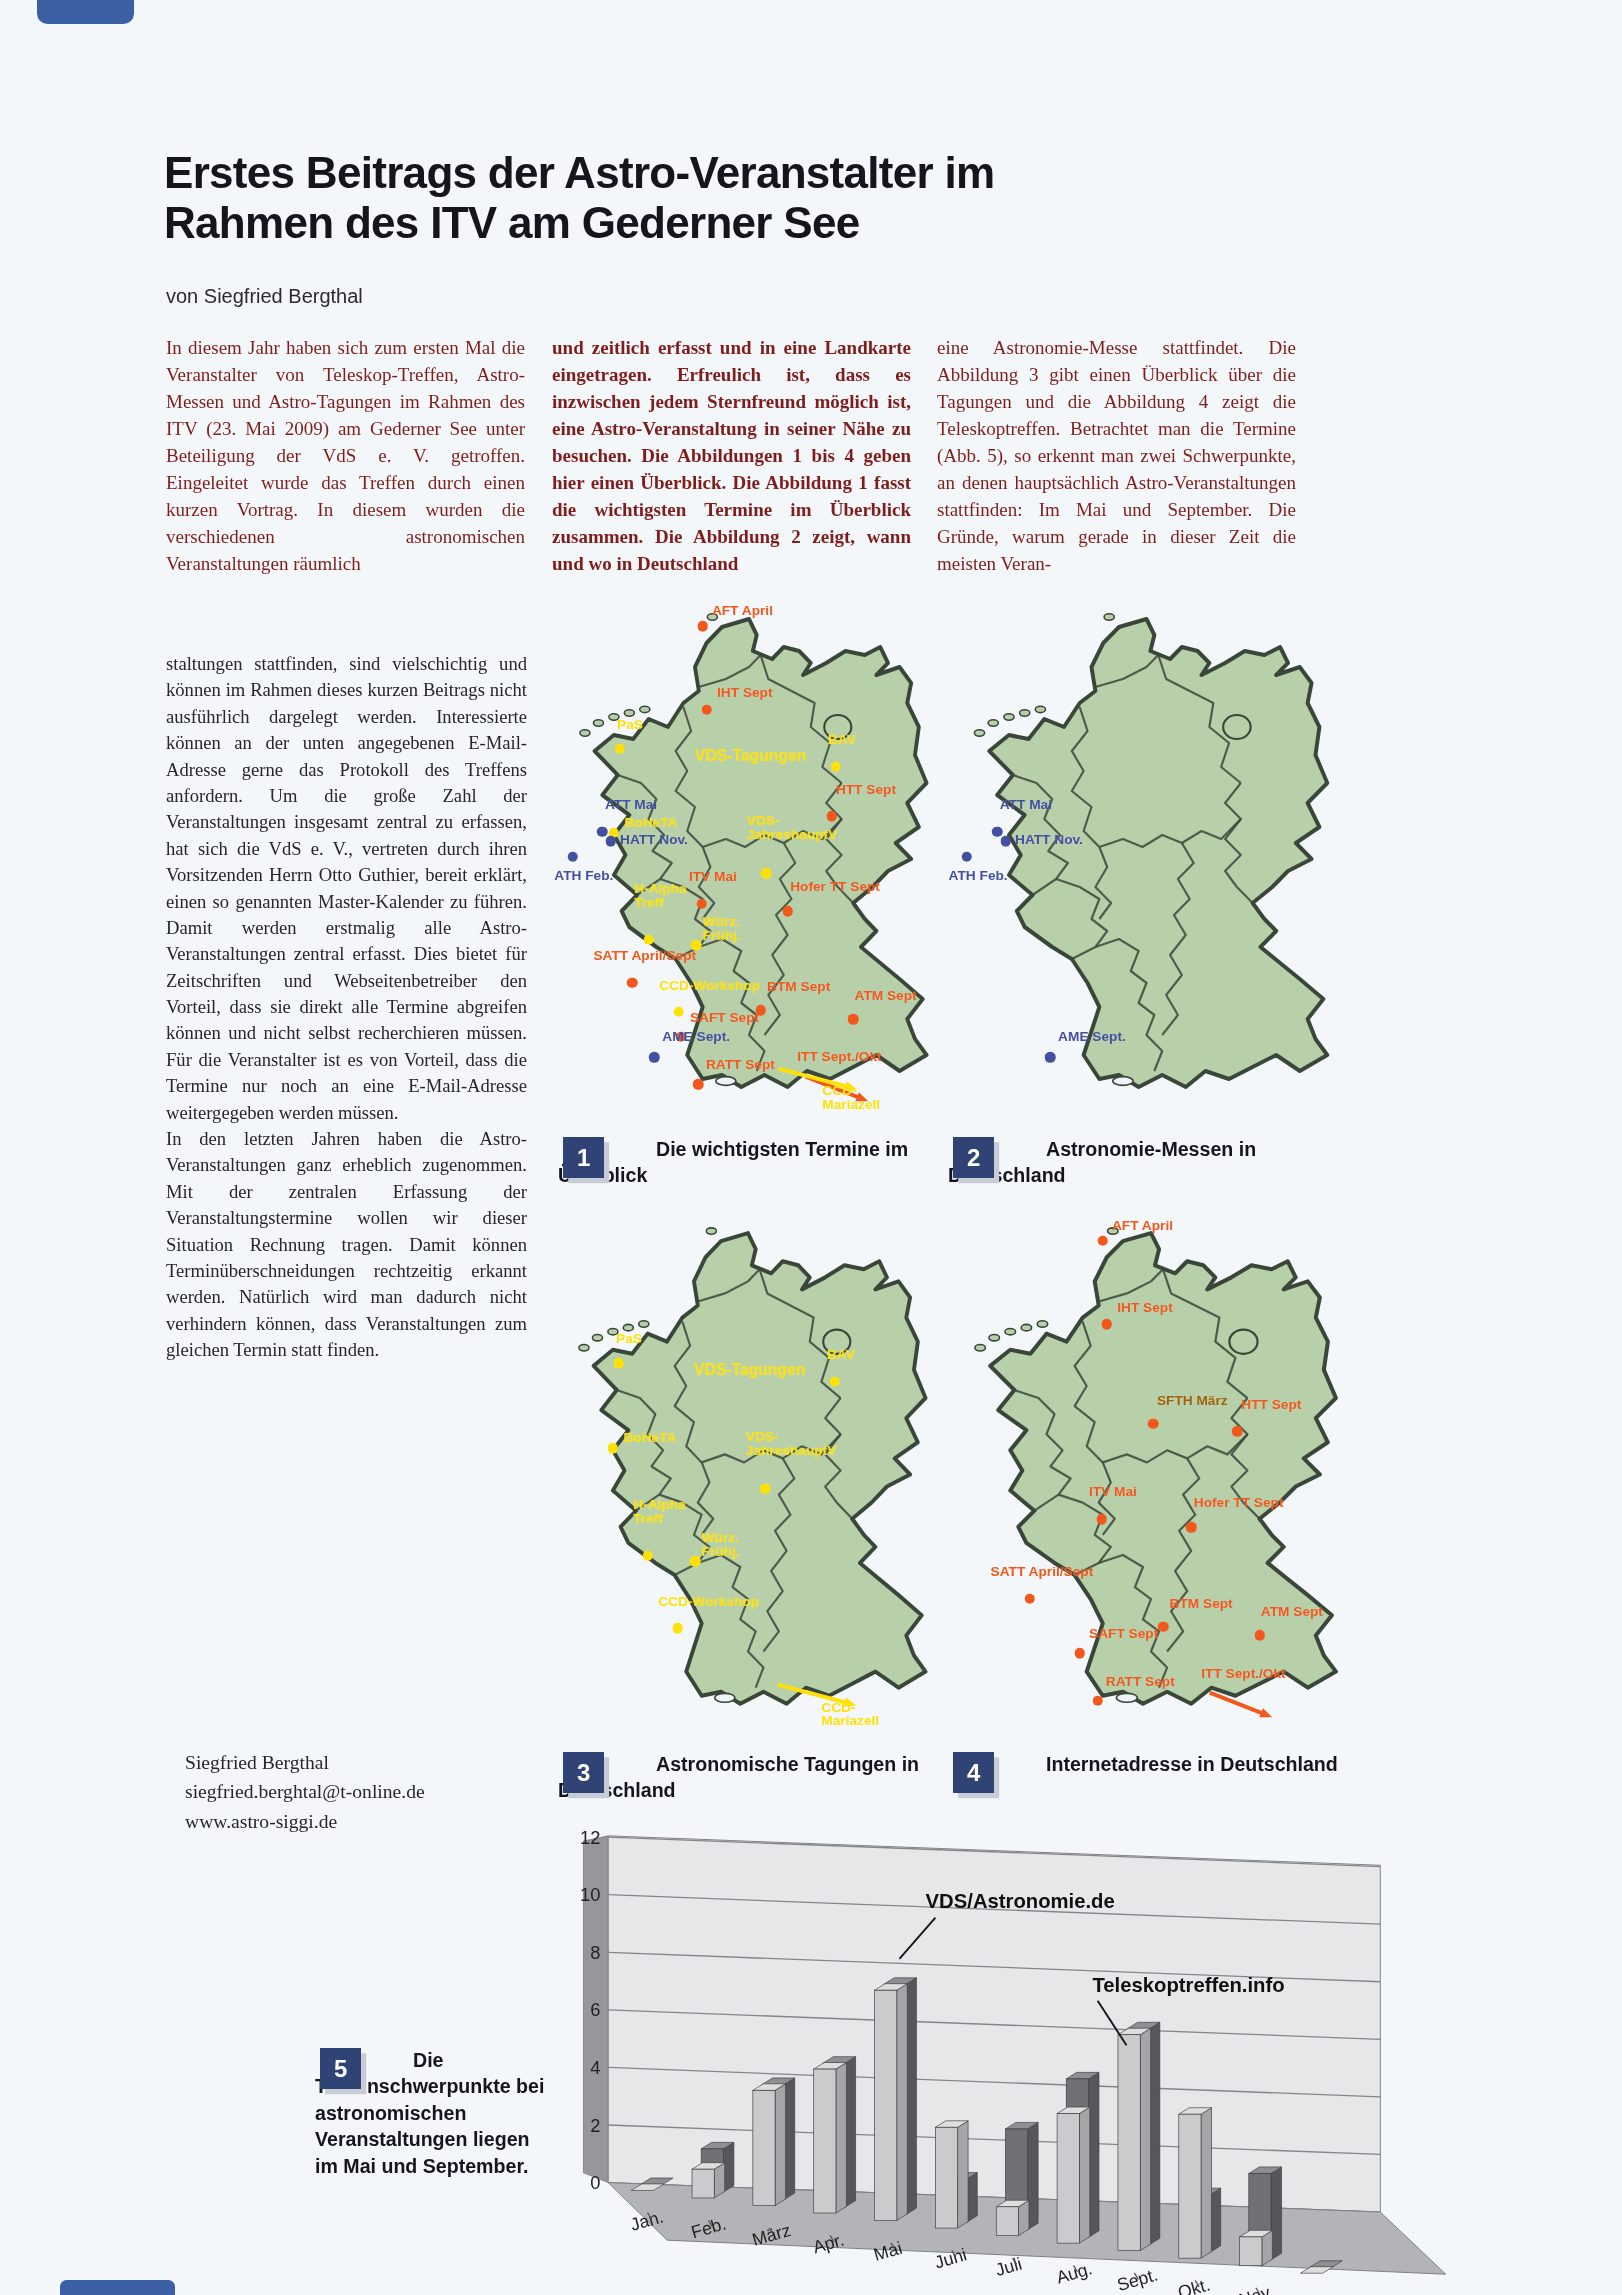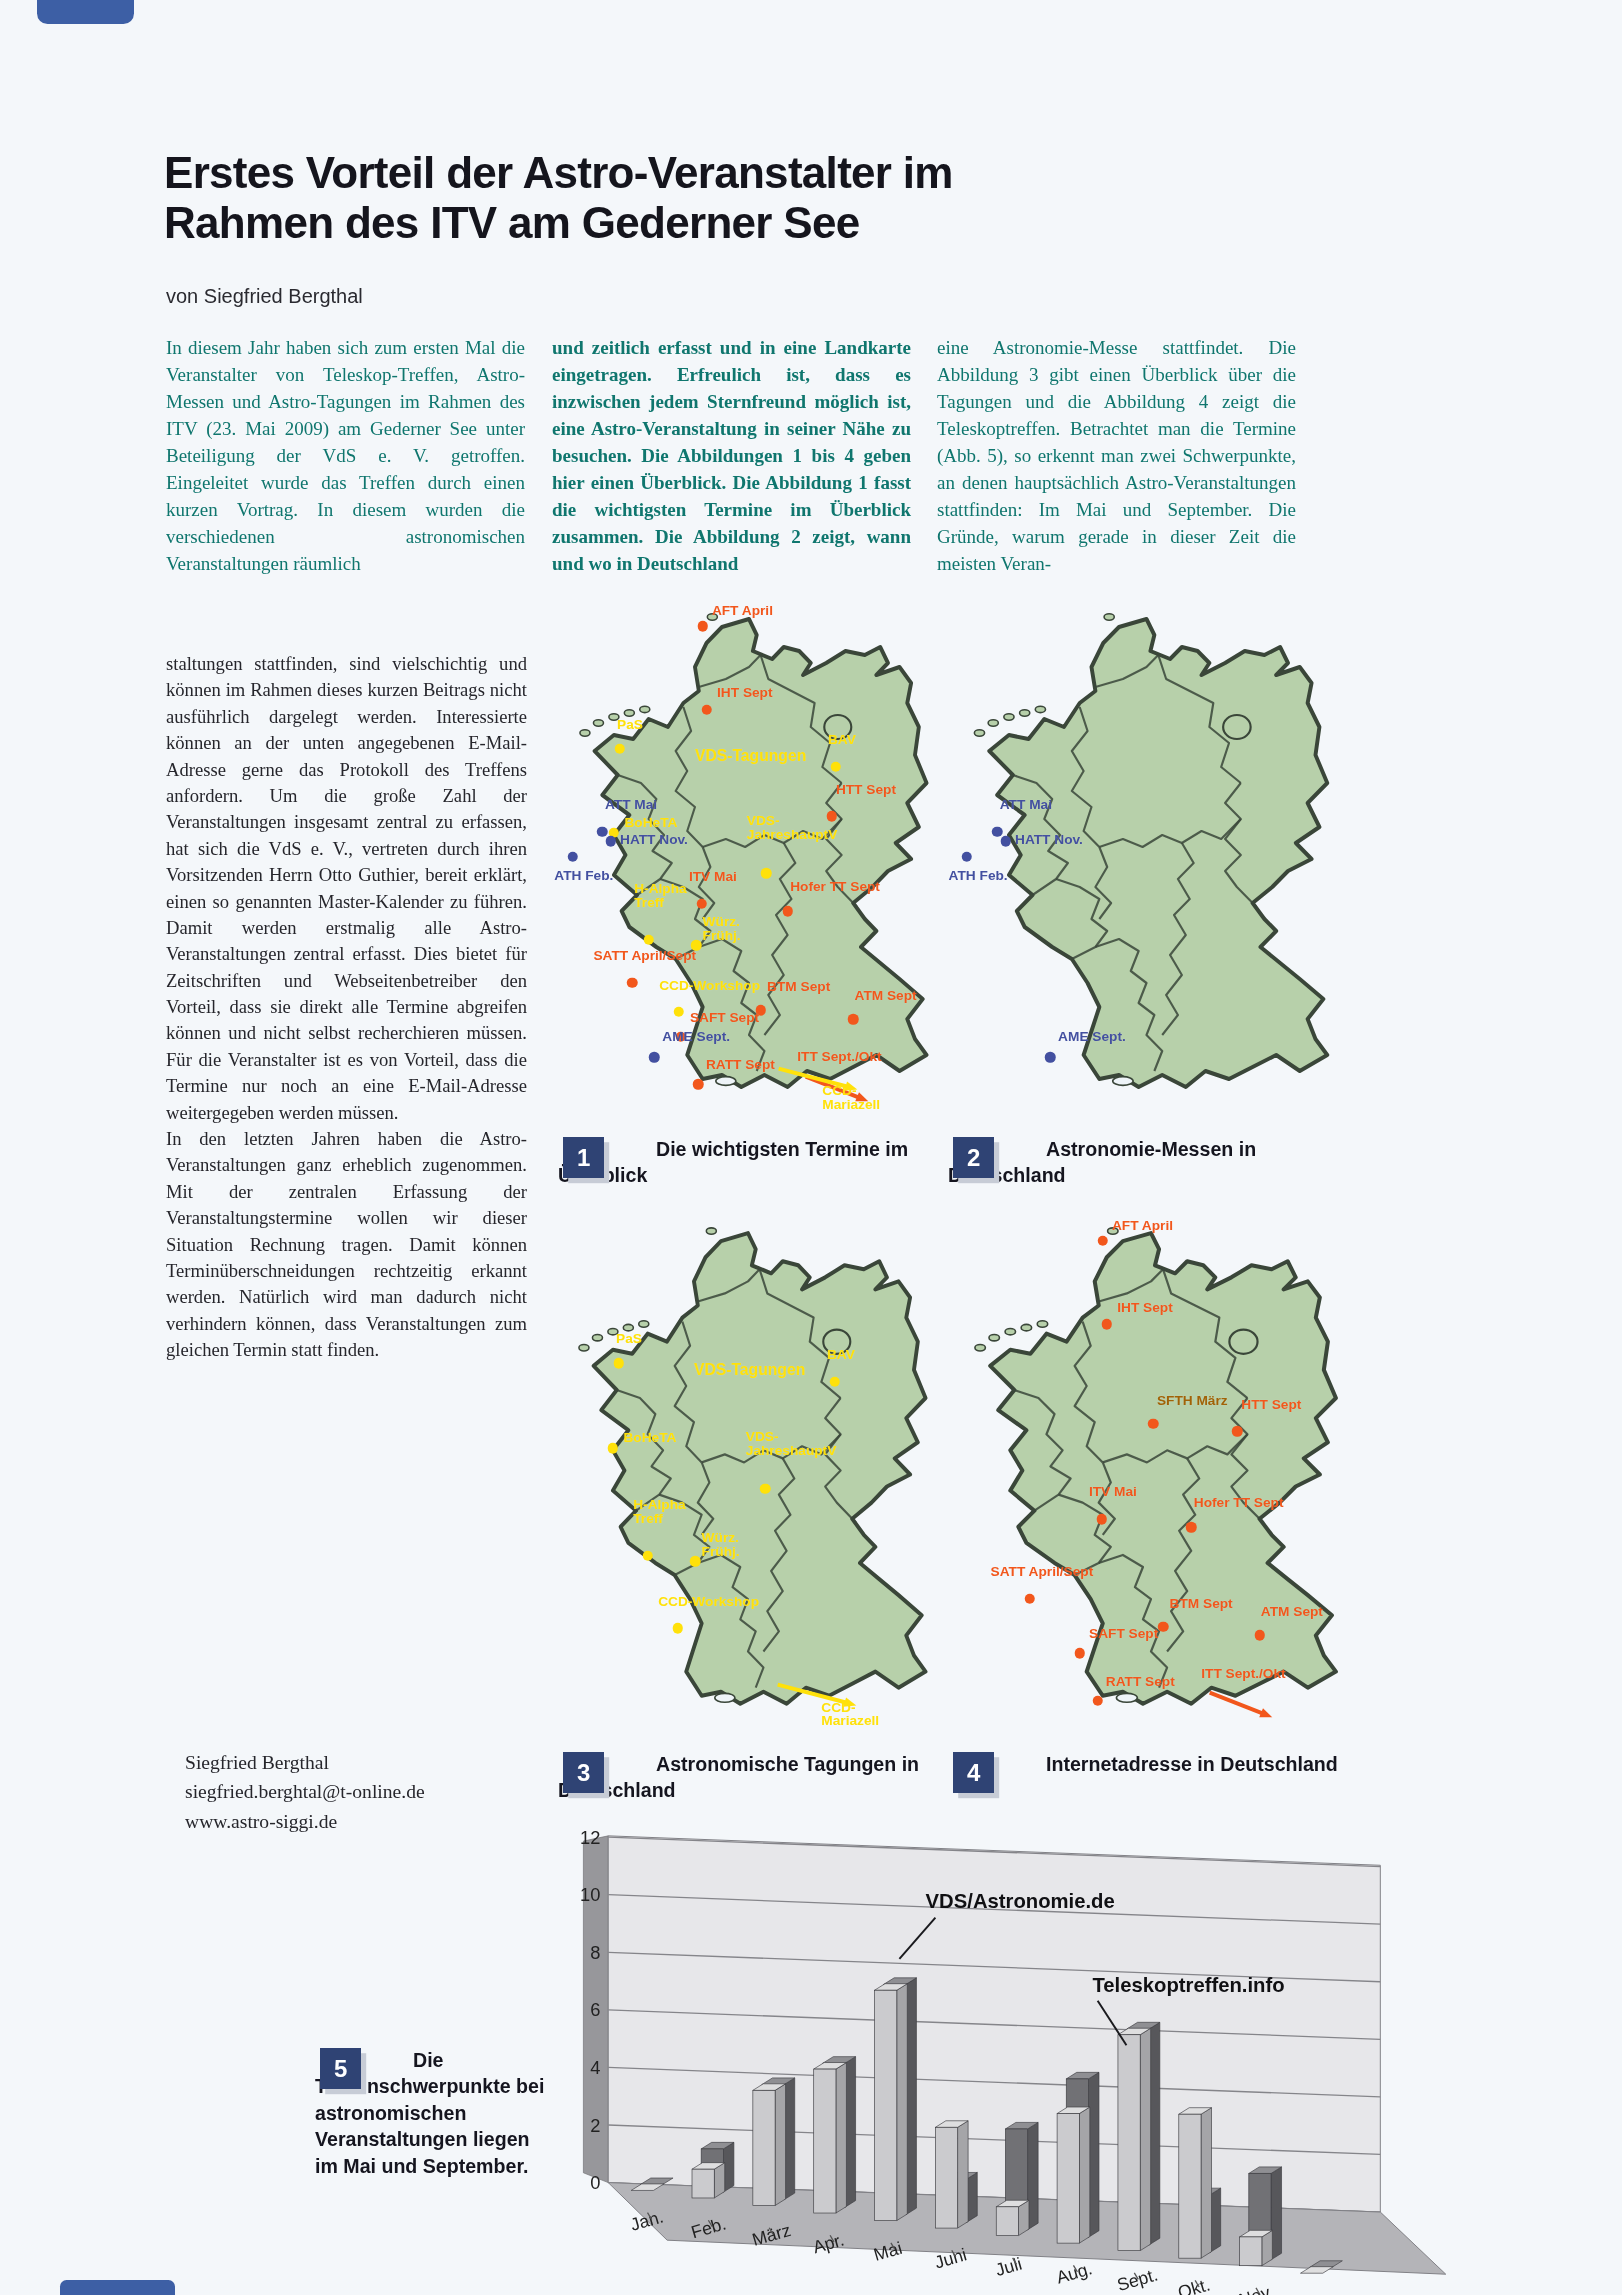--- a/index.html
+++ b/index.html
@@ -8,21 +8,21 @@
   .corner-tab{position:absolute;left:37px;top:0;width:97px;height:23.6px;background:#3d5fa5;
         border-radius:0 0 10.5px 10.5px;}
   .bottom-tab{position:absolute;left:60px;top:2280px;width:115px;height:15.7px;background:#3d5fa5;
         border-radius:6.5px 6.5px 0 0;}
   .title{position:absolute;left:164px;top:148px;width:1152px;
         font-family:"Liberation Sans",sans-serif;font-weight:bold;font-size:44px;line-height:1.14;
         letter-spacing:-0.7px;color:#15151d;}
   .byline{position:absolute;left:166px;top:285px;font-family:"Liberation Sans",sans-serif;
         font-size:20px;color:#2a2a30;}
   .introcol{position:absolute;top:335px;width:359px;font-size:19px;line-height:1.42;
-        text-align:justify;color:#0f766e;}
+        text-align:justify;color:#7f1d1d;}
   .leftcol{position:absolute;left:166px;top:651px;width:361px;font-size:18.6px;line-height:1.42;
         text-align:justify;color:#26262c;}
   .leftcol p{margin:0;}
   .signature{position:absolute;left:185px;top:1748px;font-size:19.6px;line-height:1.5;color:#26262c;}
   .map-box{position:absolute;}
   .map-box svg.germany{position:absolute;left:0;top:0;width:100%;height:100%;}
   .dot{position:absolute;width:10.5px;height:10.5px;border-radius:50%;transform:translate(-50%,-50%);}
   .mlabel{position:absolute;font-family:"Liberation Sans",sans-serif;font-weight:bold;
         font-size:13.7px;line-height:1.0;white-space:nowrap;text-shadow:0 0 1.3px rgba(255,255,255,0.25);}
   .marrow{position:absolute;overflow:visible;}
@@ -40,21 +40,21 @@
 </style>
 </head>
 <body>
 
 <div class="page">
 
   <div class="corner-tab"></div>
   <div class="bottom-tab"></div>
 
   <div class="title">
-    <div>Erstes Vorteil der Astro-Veranstalter im</div>
+    <div>Erstes Beitrags der Astro-Veranstalter im</div>
     <div>Rahmen des ITV am Gederner See</div>
   </div>
   <div class="byline">von Siegfried Bergthal</div>
 
   <div class="introcol" style="left:166px;">In diesem Jahr haben sich zum ersten Mal die Veranstalter von Teleskop-Treffen, Astro-Messen und Astro-Tagungen im Rahmen des ITV (23. Mai 2009) am Gederner See unter Beteiligung der VdS e. V. getroffen. Eingeleitet wurde das Treffen durch einen kurzen Vortrag. In diesem wurden die verschiedenen astronomischen Veranstaltungen räumlich</div>
   <div class="introcol" style="left:552px;font-weight:bold;">und zeitlich erfasst und in eine Landkarte eingetragen. Erfreulich ist, dass es inzwischen jedem Sternfreund möglich ist, eine Astro-Veranstaltung in seiner Nähe zu besuchen. Die Abbildungen 1 bis 4 geben hier einen Überblick. Die Abbildung 1 fasst die wichtigsten Termine im Überblick zusammen. Die Abbildung 2 zeigt, wann und wo in Deutschland</div>
   <div class="introcol" style="left:937px;">eine Astronomie-Messe stattfindet. Die Abbildung 3 gibt einen Überblick über die Tagungen und die Abbildung 4 zeigt die Teleskoptreffen. Betrachtet man die Termine (Abb. 5), so erkennt man zwei Schwerpunkte, an denen hauptsächlich Astro-Veranstaltungen stattfinden: Im Mai und September. Die Gründe, warum gerade in dieser Zeit die meisten Veran-</div>
 
   <div class="leftcol">
     <p>staltungen stattfinden, sind vielschichtig und können im Rahmen dieses kurzen Beitrags nicht ausführlich dargelegt werden. Interessierte können an der unten angegebenen E-Mail-Adresse gerne das Protokoll des Treffens anfordern. Um die große Zahl der Veranstaltungen insgesamt zentral zu erfassen, hat sich die VdS e. V., vertreten durch ihren Vorsitzenden Herrn Otto Guthier, bereit erklärt, einen so genannten Master-Kalender zu führen. Damit werden erstmalig alle Astro-Veranstaltungen zentral erfasst. Dies bietet für Zeitschriften und Webseitenbetreiber den Vorteil, dass sie direkt alle Termine abgreifen können und nicht selbst recherchieren müssen. Für die Veranstalter ist es von Vorteil, dass die Termine nur noch an eine E-Mail-Adresse weitergegeben werden müssen.</p>

